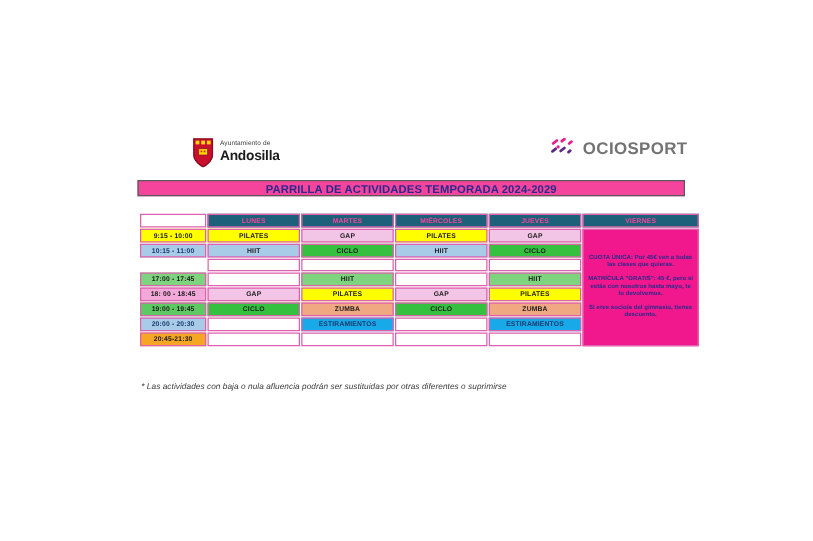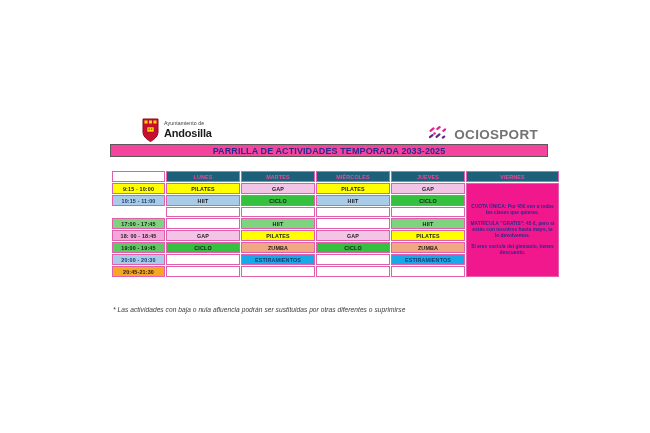--- a/index.html
+++ b/index.html
@@ -20,26 +20,26 @@
     left: 0;
     top: 0;
     width: 650px;
     height: 433px;
     background: #ffffff;
   }
 
   
   .logo-bar {
     position: absolute;
-    left: 112px;
+    left: 124px;
     top: 110px;
     width: 444px;
     height: 32px;
     display: flex;
-    align-items: flex-end;
+    align-items: flex-start;
     justify-content: space-between;
   }
   .logo-left {
     display: flex;
     align-items: center;
     gap: 5px;
     margin-left: 30px;
   }
   .crest {
     width: 17px;
@@ -249,21 +249,21 @@
           </g>
           <circle cx="6.5" cy="7.5" r="1.3" fill="#e91e8c"></circle>
         </svg>
       </span>
       <span class="ocio-word">OCIOSPORT</span>
     </div>
 
   </div>
 
   <div class="title-bar">
-    <span class="title-bar-text">PARRILLA DE ACTIVIDADES TEMPORADA 2033-2025</span>
+    <span class="title-bar-text">PARRILLA DE ACTIVIDADES TEMPORADA 2024-2029</span>
   </div>
 
   <table class="grid">
     <colgroup>
       <col class="c-time">
         <col class="c-day">
         <col class="c-day">
       <col class="c-day">
         <col class="c-day">
         <col class="c-fri">

